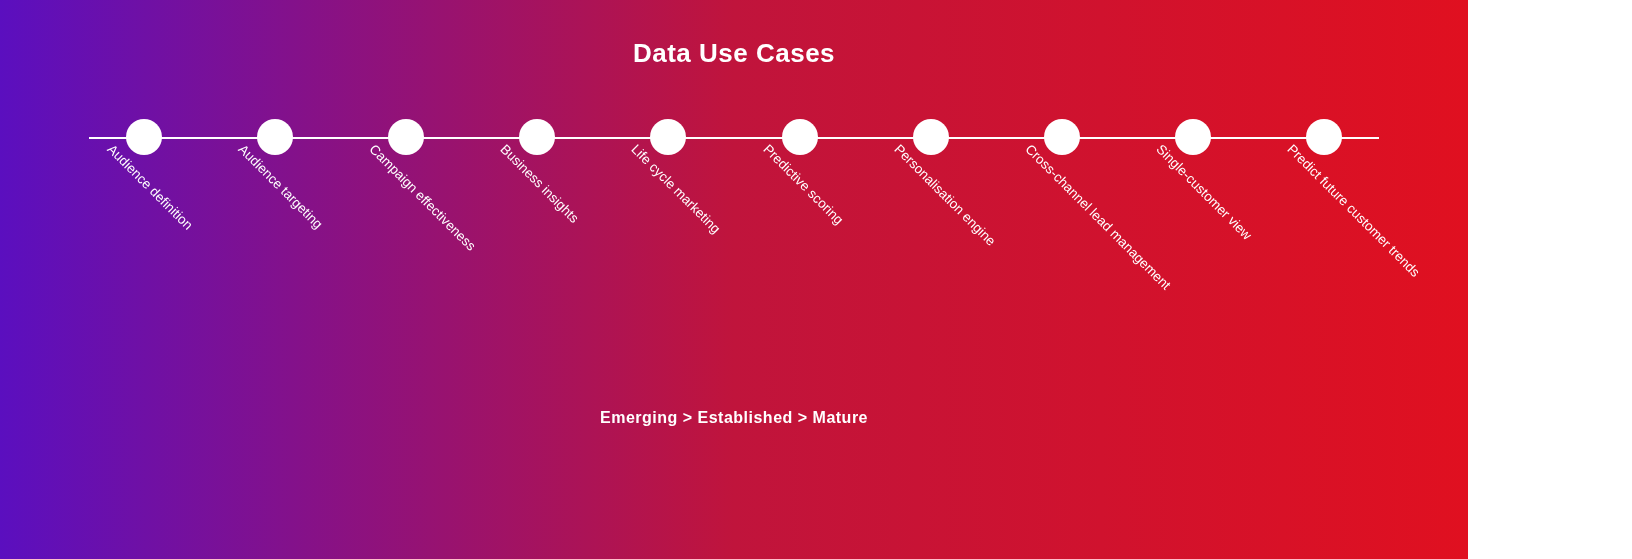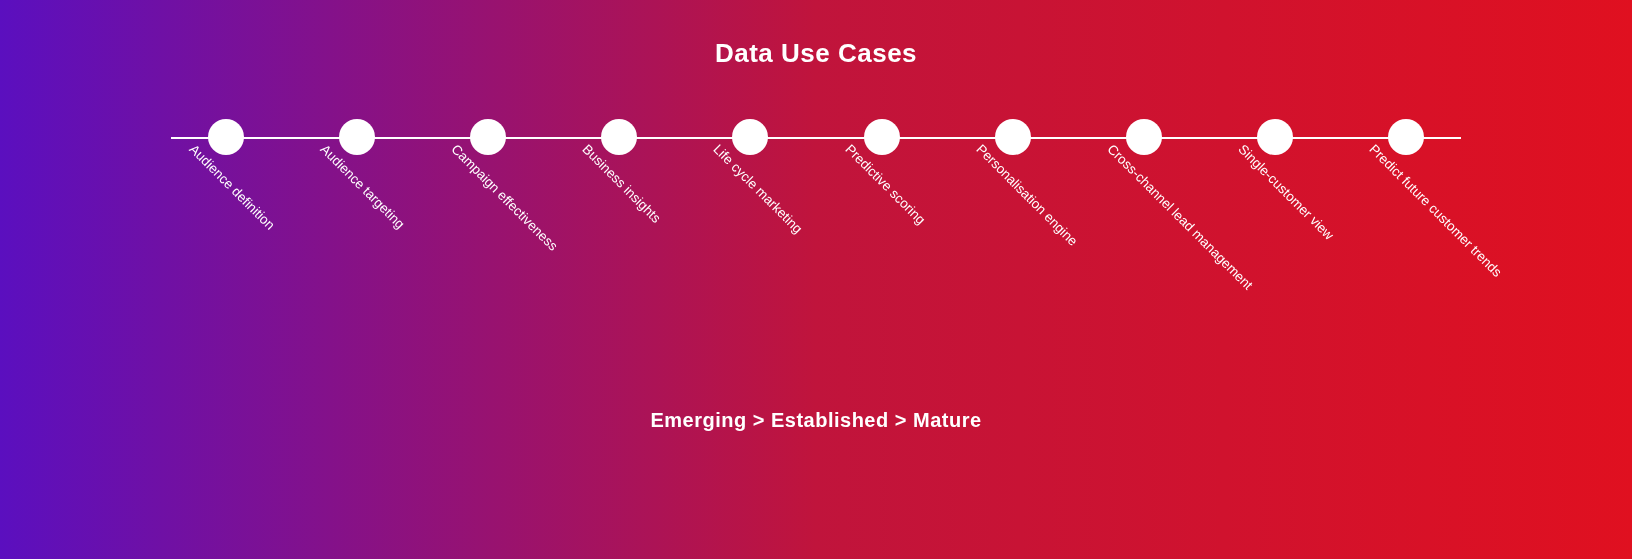--- a/index.html
+++ b/index.html
@@ -5,21 +5,21 @@
     * { margin: 0; padding: 0; box-sizing: border-box; }
 
     body {
       width: 1632px;
       height: 559px;
       overflow: hidden;
       font-family: Arial, sans-serif;
     }
 
     .container {
-      width: 1632px;
+      width: 1468px;
       height: 559px;
       background: linear-gradient(to right, #5B0FBF, #C0143C, #E01020);
       position: relative;
       display: flex;
       flex-direction: column;
       align-items: center;
     }
 
     .title {
       color: white;
@@ -81,21 +81,21 @@
       margin-top: 14px;
       line-height: 1.35;
       transform: rotate(45deg);
       transform-origin: top center;
       white-space: nowrap;
       width: 80px;
     }
 
     .footer-text {
       color: white;
-      font-size: 20px;
+      font-size: 16px;
       font-weight: bold;
       margin-top: 30px;
       letter-spacing: 0.5px;
     }
   </style>
 </head>
 <body>
 
 <div class="container">
 

